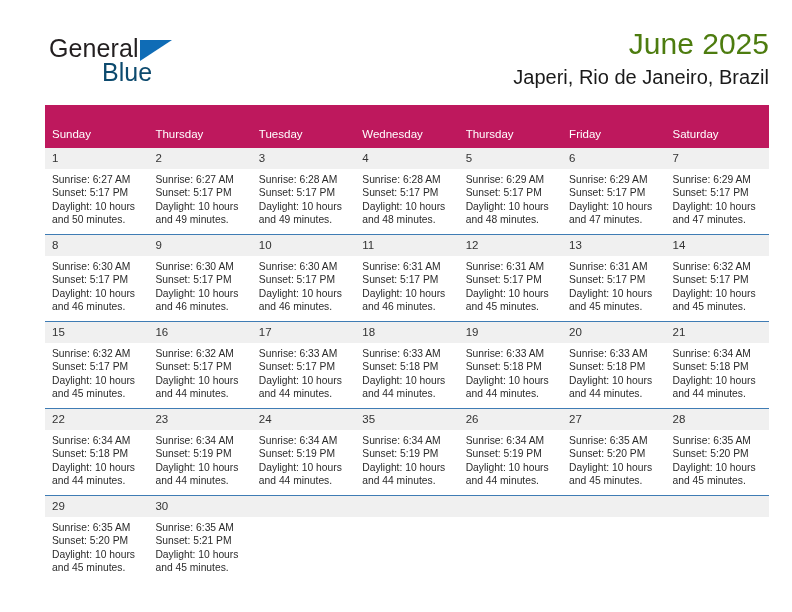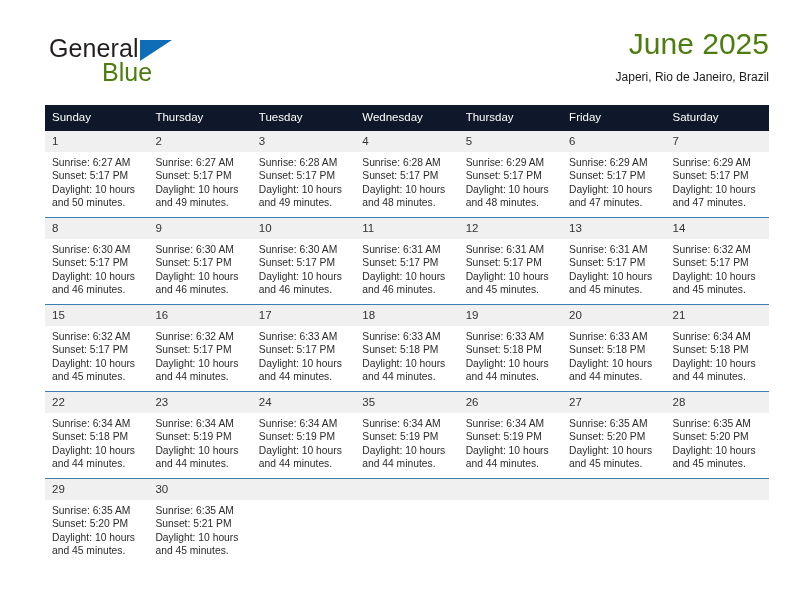--- a/index.html
+++ b/index.html
@@ -55,62 +55,62 @@
     width: 0;
     height: 0;
     border-left: 32px solid #0f6cb6;
     border-bottom: 21px solid transparent;
   }
   .logo-blue {
     position: absolute;
     left: 57px;
     top: 24px;
     font-size: 25px;
-    color: #4d7c0f;
+    color: #0c4a6e;
     font-family: "Liberation Sans", sans-serif;
   }
 
   .title-block {
     position: absolute;
     right: 0;
     top: 0;
     text-align: right;
   }
   .cal-title {
     font-size: 30px;
     color: #4d7c0f;
     font-weight: normal;
     line-height: 36px;
     white-space: nowrap;
   }
   .cal-subtitle {
-    font-size: 12px;
+    font-size: 20px;
     color: #1a1a1a;
     line-height: 22px;
     margin-top: 4px;
     white-space: nowrap;
   }
 
   
   .calendar {
     position: absolute;
     left: 33px;
     top: 105px;
     width: 724px;
     border-collapse: collapse;
     table-layout: fixed;
   }
 
   .calendar th {
-    background: #0f172a;
+    background: #be185d;
     color: #ffffff;
     font-size: 11.5px;
     font-weight: normal;
     text-align: left;
-    padding: 3px 0 5px 7px;
+    padding: 20px 0 5px 7px;
     height: 18px;
     border: none;
   }
 
   .calendar td {
     vertical-align: top;
     padding: 0;
     border: none;
     border-top: 1.6px solid #3f7cb4;
     height: 86px;

